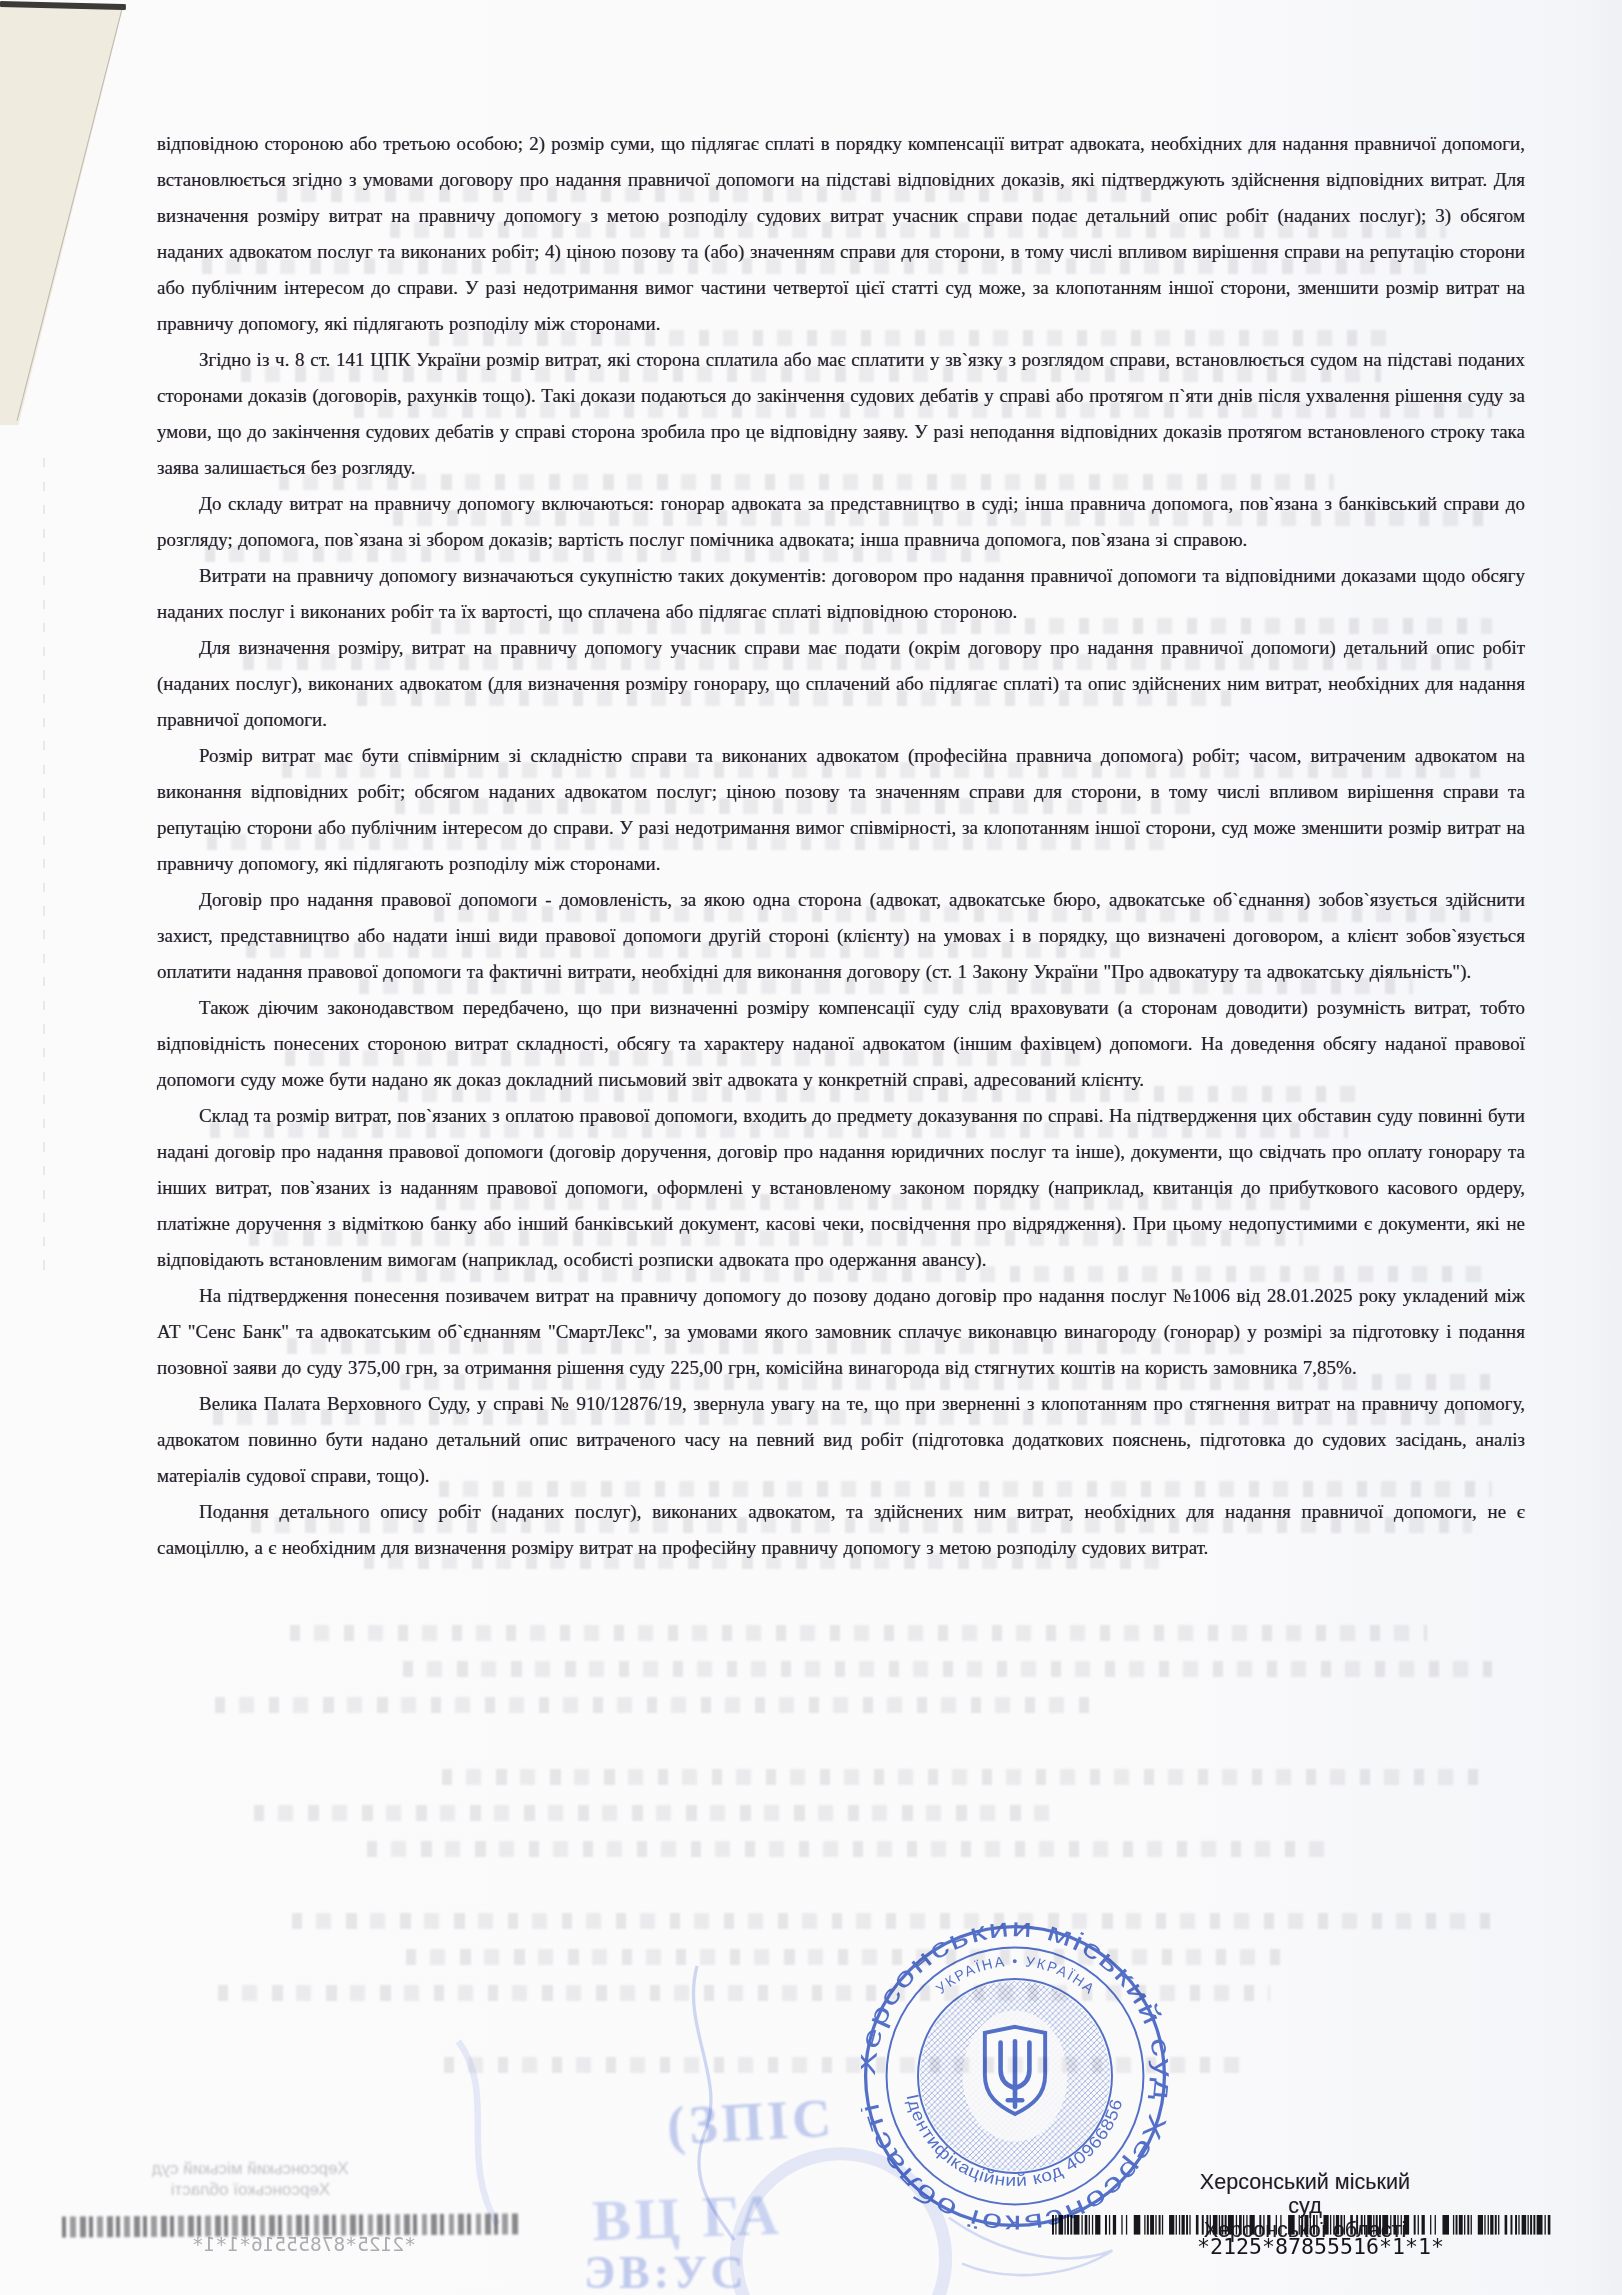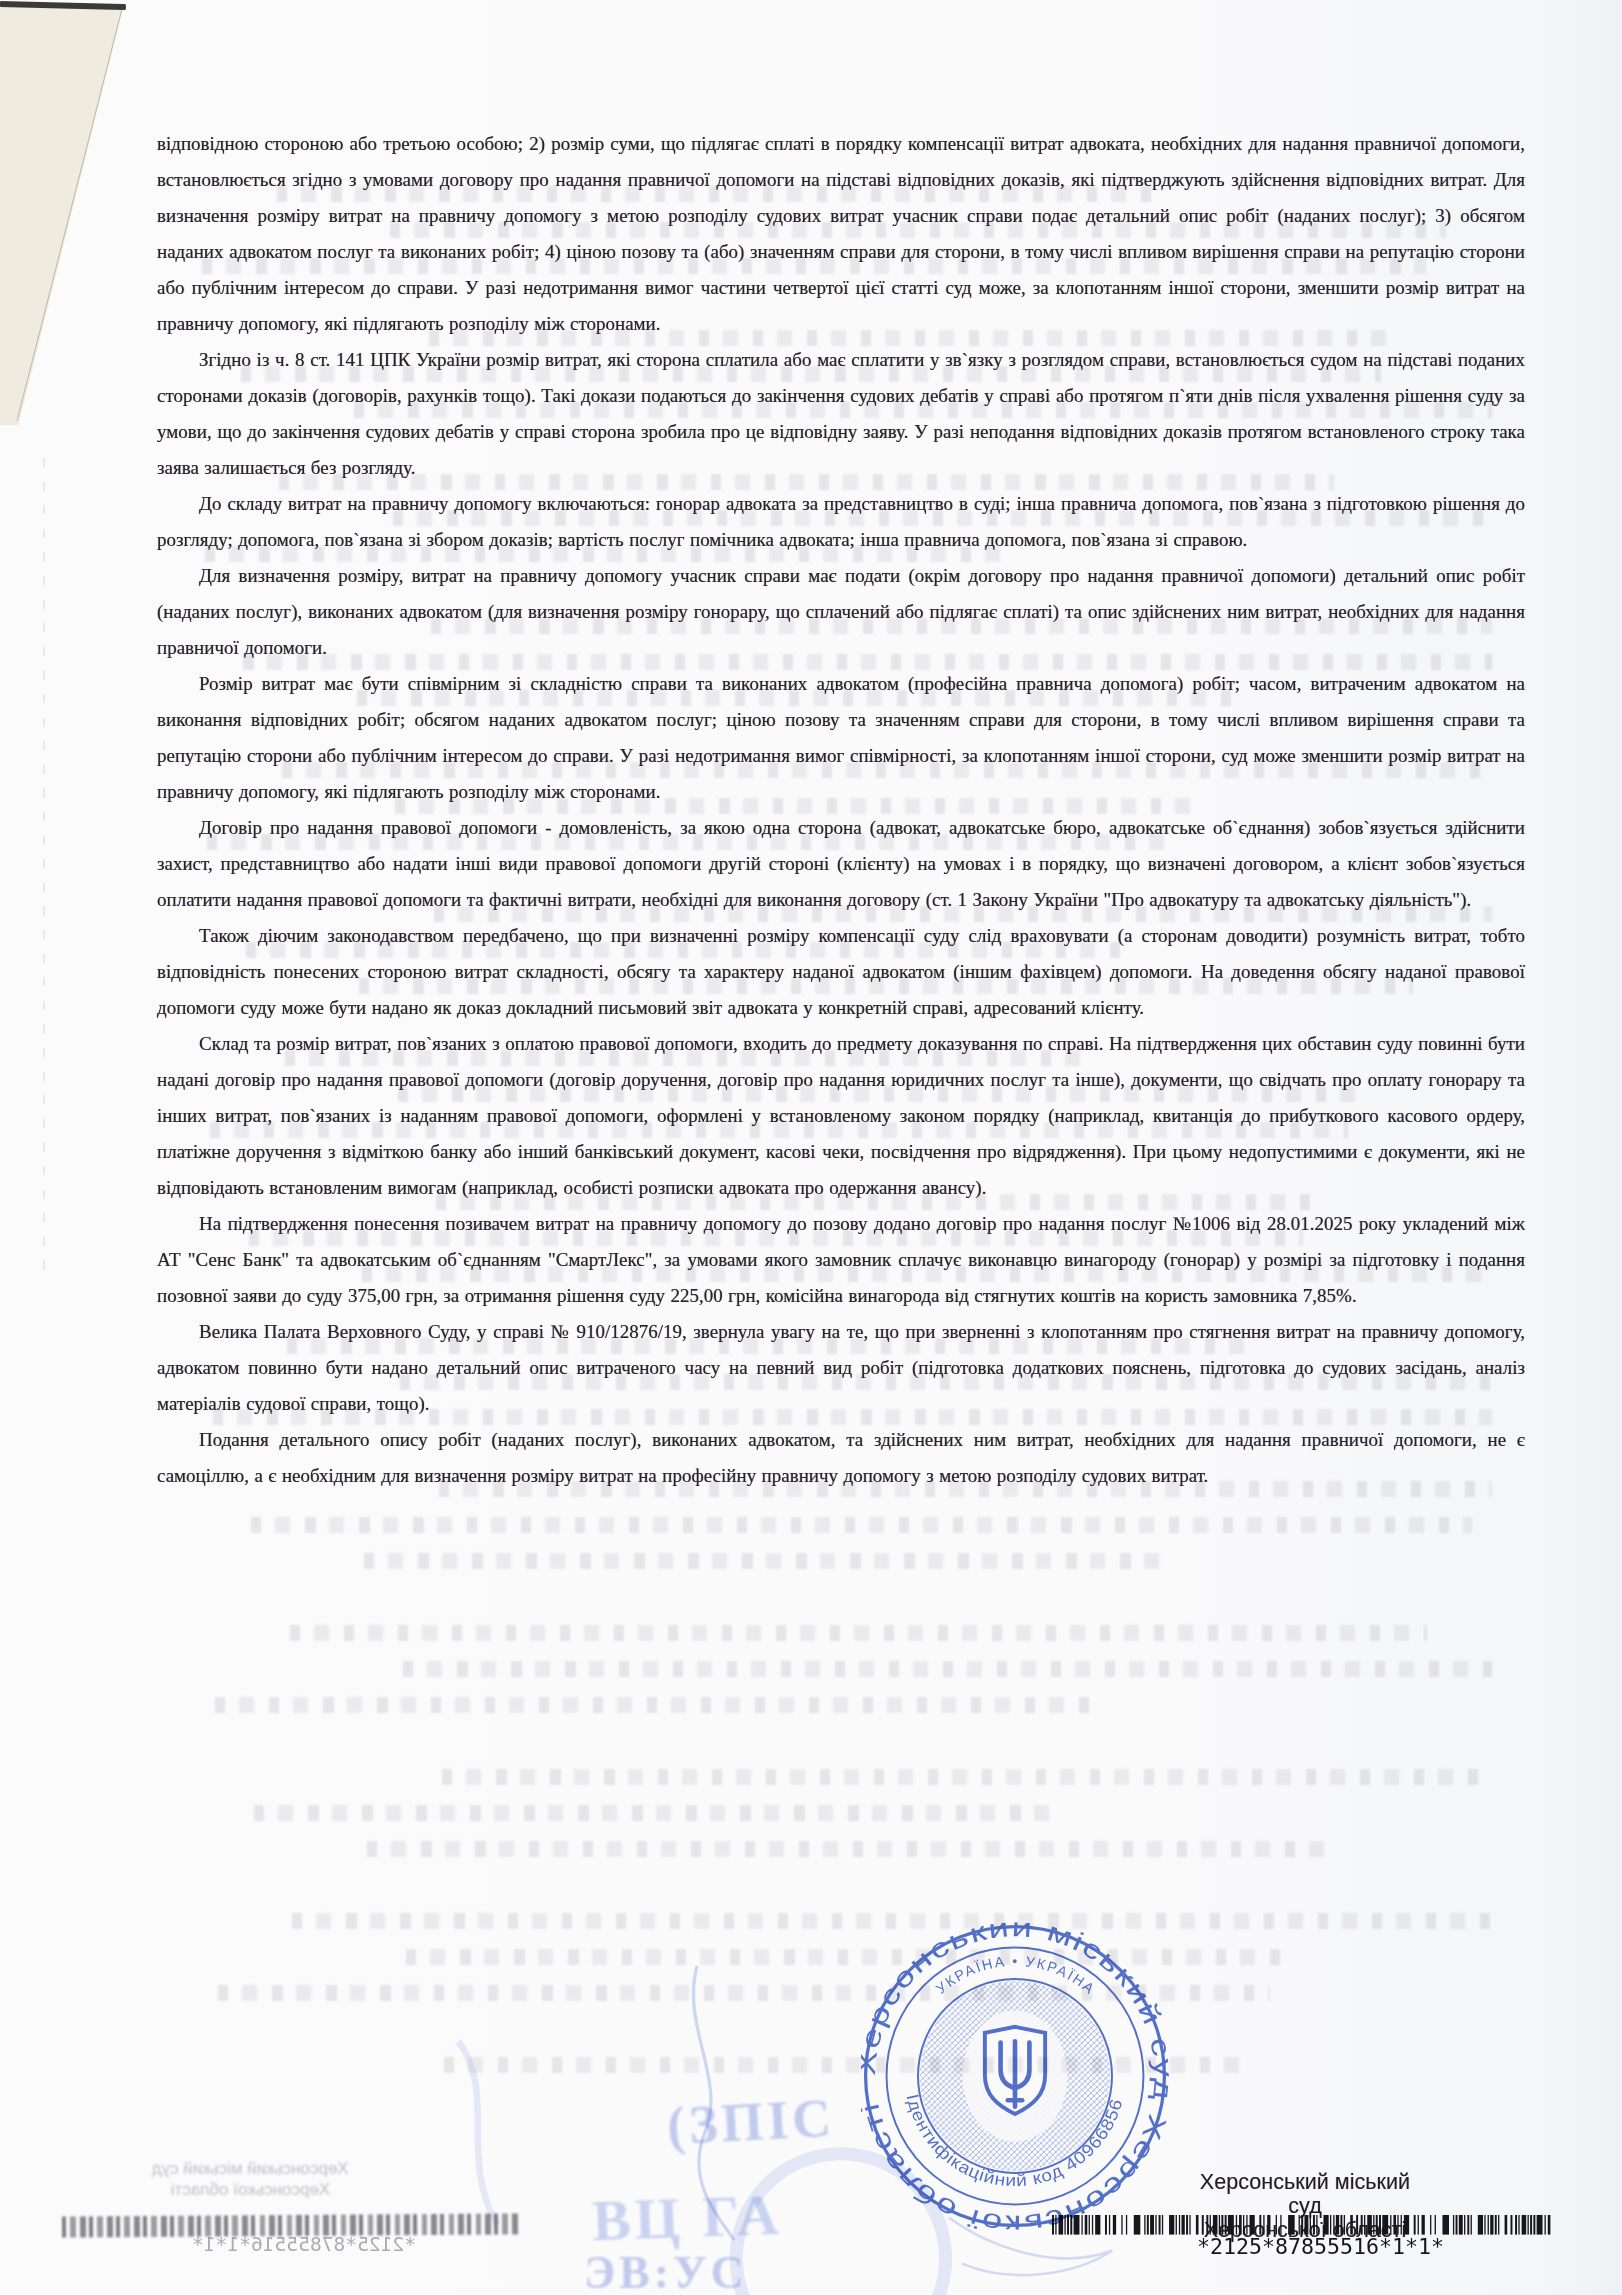--- a/index.html
+++ b/index.html
@@ -163,21 +163,22 @@
   <div class="ghost ghost-court">
     <div>Херсонський міський суд</div>
     <div>Херсонської області</div>
   </div>
   <div class="ghost ghost-barcode"></div>
   <div class="ghost ghost-caption">*2125*87855516*1*1*</div>
 
   <div class="text-block" id="paras">
       <p class="para">відповідною стороною або третьою особою; 2) розмір суми, що підлягає сплаті в порядку компенсації витрат адвоката, необхідних для надання правничої допомоги, встановлюється згідно з умовами договору про надання правничої допомоги на підставі відповідних доказів, які підтверджують здійснення відповідних витрат. Для визначення розміру витрат на правничу допомогу з метою розподілу судових витрат учасник справи подає детальний опис робіт (наданих послуг); 3) обсягом наданих адвокатом послуг та виконаних робіт; 4) ціною позову та (або) значенням справи для сторони, в тому числі впливом вирішення справи на репутацію сторони або публічним інтересом до справи. У разі недотримання вимог частини четвертої цієї статті суд може, за клопотанням іншої сторони, зменшити розмір витрат на правничу допомогу, які підлягають розподілу між сторонами.</p>
       <p class="para indent">Згідно із ч. 8 ст. 141 ЦПК України розмір витрат, які сторона сплатила або має сплатити у зв`язку з розглядом справи, встановлюється судом на підставі поданих сторонами доказів (договорів, рахунків тощо). Такі докази подаються до закінчення судових дебатів у справі або протягом п`яти днів після ухвалення рішення суду за умови, що до закінчення судових дебатів у справі сторона зробила про це відповідну заяву. У разі неподання відповідних доказів протягом встановленого строку така заява залишається без розгляду.</p>
-      <p class="para indent">До складу витрат на правничу допомогу включаються: гонорар адвоката за представництво в суді; інша правнича допомога, пов`язана з підготовкою рішення до розгляду; допомога, пов`язана зі збором доказів; вартість послуг помічника адвоката; інша правнича допомога, пов`язана зі справою.</p>
+      <p class="para indent">До складу витрат на правничу допомогу включаються: гонорар адвоката за представництво в суді; інша правнича допомога, пов`язана з банківський справи до розгляду; допомога, пов`язана зі збором доказів; вартість послуг помічника адвоката; інша правнича допомога, пов`язана зі справою.</p>
+      <p class="para indent">Витрати на правничу допомогу визначаються сукупністю таких документів: договором про надання правничої допомоги та відповідними доказами щодо обсягу наданих послуг і виконаних робіт та їх вартості, що сплачена або підлягає сплаті відповідною стороною.</p>
       <p class="para indent">Для визначення розміру, витрат на правничу допомогу учасник справи має подати (окрім договору про надання правничої допомоги) детальний опис робіт (наданих послуг), виконаних адвокатом (для визначення розміру гонорару, що сплачений або підлягає сплаті) та опис здійснених ним витрат, необхідних для надання правничої допомоги.</p>
       <p class="para indent">Розмір витрат має бути співмірним зі складністю справи та виконаних адвокатом (професійна правнича допомога) робіт; часом, витраченим адвокатом на виконання відповідних робіт; обсягом наданих адвокатом послуг; ціною позову та значенням справи для сторони, в тому числі впливом вирішення справи та репутацію сторони або публічним інтересом до справи. У разі недотримання вимог співмірності, за клопотанням іншої сторони, суд може зменшити розмір витрат на правничу допомогу, які підлягають розподілу між сторонами.</p>
       <p class="para indent">Договір про надання правової допомоги - домовленість, за якою одна сторона (адвокат, адвокатське бюро, адвокатське об`єднання) зобов`язується здійснити захист, представництво або надати інші види правової допомоги другій стороні (клієнту) на умовах і в порядку, що визначені договором, а клієнт зобов`язується оплатити надання правової допомоги та фактичні витрати, необхідні для виконання договору (ст. 1 Закону України "Про адвокатуру та адвокатську діяльність").</p>
       <p class="para indent">Також діючим законодавством передбачено, що при визначенні розміру компенсації суду слід враховувати (а сторонам доводити) розумність витрат, тобто відповідність понесених стороною витрат складності, обсягу та характеру наданої адвокатом (іншим фахівцем) допомоги. На доведення обсягу наданої правової допомоги суду може бути надано як доказ докладний письмовий звіт адвоката у конкретній справі, адресований клієнту.</p>
       <p class="para indent">Склад та розмір витрат, пов`язаних з оплатою правової допомоги, входить до предмету доказування по справі. На підтвердження цих обставин суду повинні бути надані договір про надання правової допомоги (договір доручення, договір про надання юридичних послуг та інше), документи, що свідчать про оплату гонорару та інших витрат, пов`язаних із наданням правової допомоги, оформлені у встановленому законом порядку (наприклад, квитанція до прибуткового касового ордеру, платіжне доручення з відміткою банку або інший банківський документ, касові чеки, посвідчення про відрядження). При цьому недопустимими є документи, які не відповідають встановленим вимогам (наприклад, особисті розписки адвоката про одержання авансу).</p>
       <p class="para indent">На підтвердження понесення позивачем витрат на правничу допомогу до позову додано договір про надання послуг №1006 від 28.01.2025 року укладений між АТ "Сенс Банк" та адвокатським об`єднанням "СмартЛекс", за умовами якого замовник сплачує виконавцю винагороду (гонорар) у розмірі за підготовку і подання позовної заяви до суду 375,00 грн, за отримання рішення суду 225,00 грн, комісійна винагорода від стягнутих коштів на користь замовника 7,85%.</p>
       <p class="para indent">Велика Палата Верховного Суду, у справі № 910/12876/19, звернула увагу на те, що при зверненні з клопотанням про стягнення витрат на правничу допомогу, адвокатом повинно бути надано детальний опис витраченого часу на певний вид робіт (підготовка додаткових пояснень, підготовка до судових засідань, аналіз матеріалів судової справи, тощо).</p>
       <p class="para indent">Подання детального опису робіт (наданих послуг), виконаних адвокатом, та здійснених ним витрат, необхідних для надання правничої допомоги, не є самоціллю, а є необхідним для визначення розміру витрат на професійну правничу допомогу з метою розподілу судових витрат.</p>
     </div>
 

